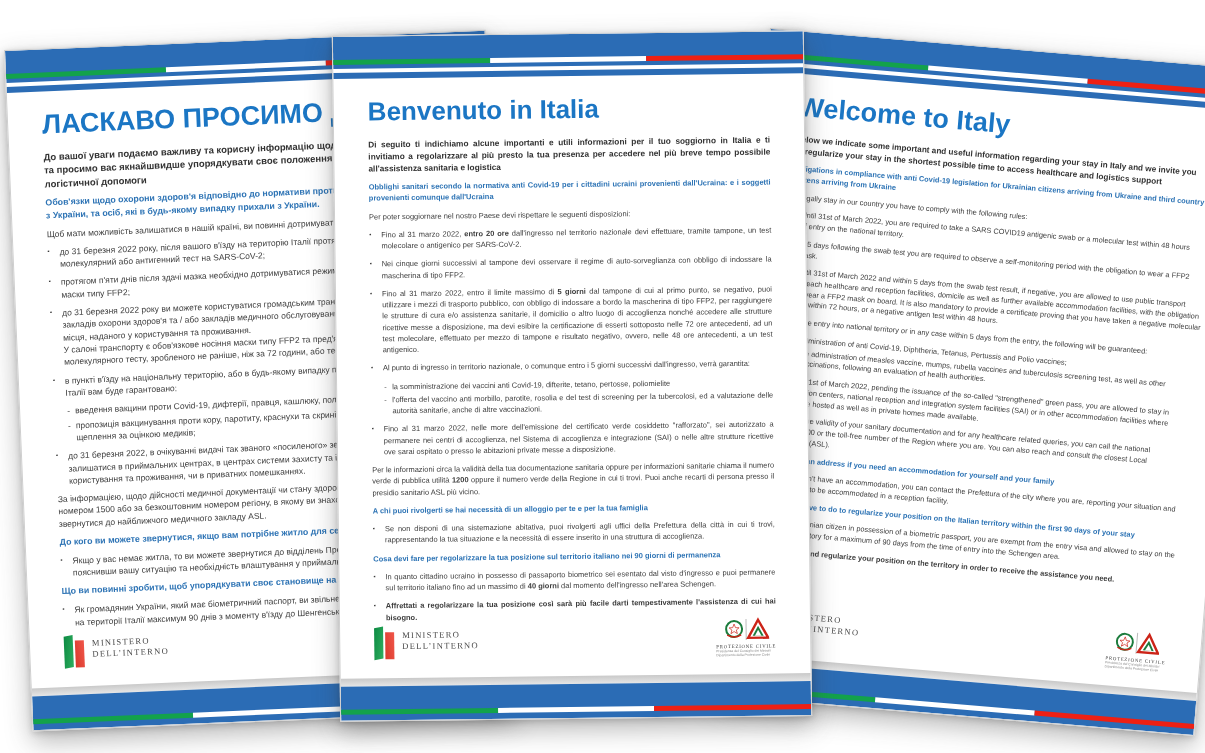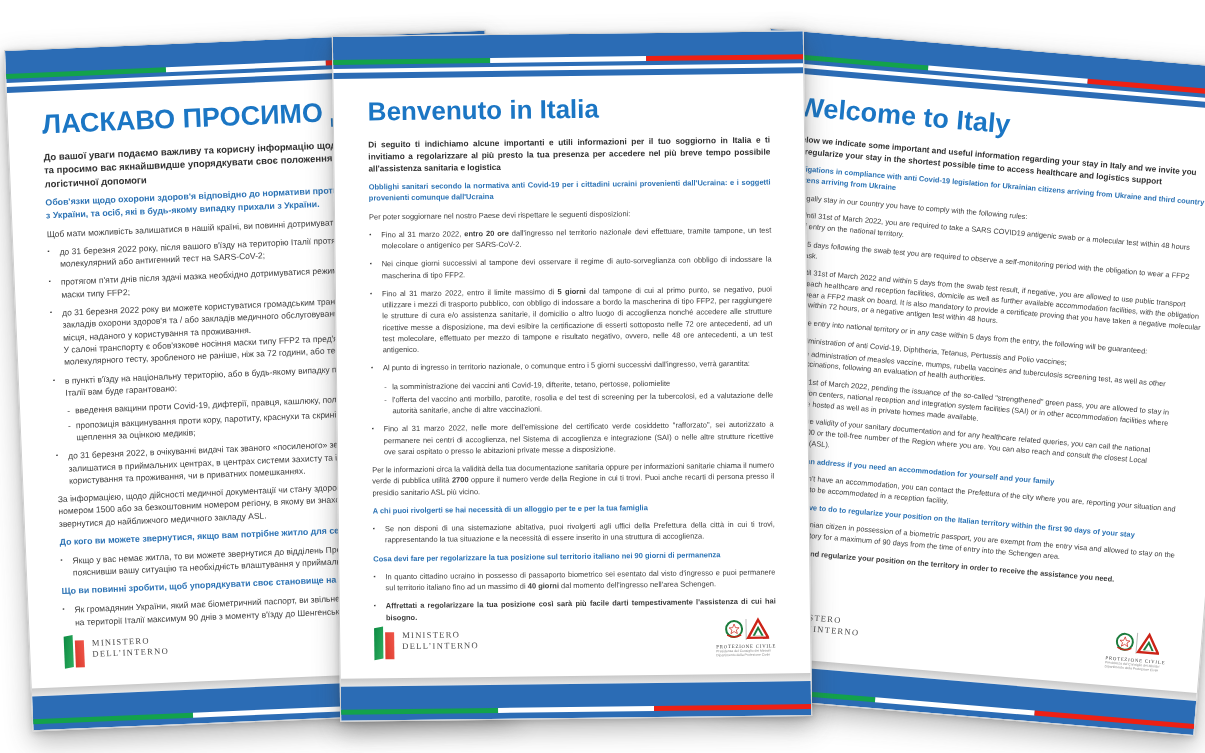--- a/index.html
+++ b/index.html
@@ -386,21 +386,21 @@
           <div class="btxt"><span>la somministrazione dei vaccini anti Covid-19, difterite, tetano, pertosse, poliomielite</span></div>
         </div>
         <div class="blk dash">
           <span class="mk">-</span>
           <div class="btxt"><span>l'offerta del vaccino anti morbillo, parotite, rosolia e del test di screening per la tubercolosi, ed a valutazione delle autorità sanitarie, anche di altre vaccinazioni.</span></div>
         </div>
         <div class="blk b">
           <span class="mk">▪</span>
           <div class="btxt"><span>Fino al 31 marzo 2022, nelle more dell'emissione del certificato verde cosiddetto "rafforzato", sei autorizzato a permanere nei centri di accoglienza, nel Sistema di accoglienza e integrazione (SAI) o nelle altre strutture ricettive ove sarai ospitato o presso le abitazioni private messe a disposizione.</span></div>
         </div>
-        <div class="blk p"><span>Per le informazioni circa la validità della tua documentazione sanitaria oppure per informazioni sanitarie chiama il numero verde di pubblica utilità </span><span class="bold">2700</span><span> oppure il numero verde della Regione in cui ti trovi. Puoi anche recarti di persona presso il presidio sanitario ASL più vicino.</span></div>
+        <div class="blk p"><span>Per le informazioni circa la validità della tua documentazione sanitaria oppure per informazioni sanitarie chiama il numero verde di pubblica utilità </span><span class="bold">1200</span><span> oppure il numero verde della Regione in cui ti trovi. Puoi anche recarti di persona presso il presidio sanitario ASL più vicino.</span></div>
         <div class="blk h"><span>A chi puoi rivolgerti se hai necessità di un alloggio per te e per la tua famiglia</span></div>
         <div class="blk b">
           <span class="mk">▪</span>
           <div class="btxt"><span>Se non disponi di una sistemazione abitativa, puoi rivolgerti agli uffici della Prefettura della città in cui ti trovi, rappresentando la tua situazione e la necessità di essere inserito in una struttura di accoglienza.</span></div>
         </div>
         <div class="blk h"><span>Cosa devi fare per regolarizzare la tua posizione sul territorio italiano nei 90 giorni di permanenza</span></div>
         <div class="blk b">
           <span class="mk">▪</span>
           <div class="btxt"><span>In quanto cittadino ucraino in possesso di passaporto biometrico sei esentato dal visto d'ingresso e puoi permanere sul territorio italiano fino ad un massimo di </span><span class="bold">40 giorni</span><span> dal momento dell'ingresso nell'area Schengen.</span></div>
         </div>

